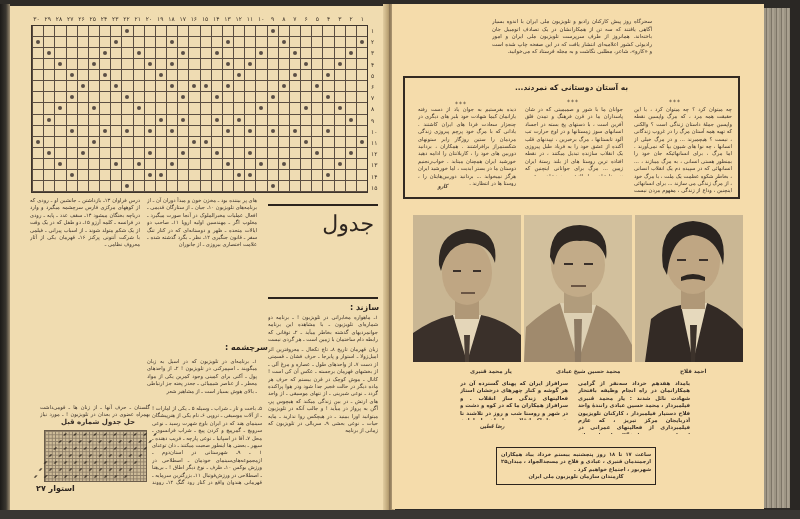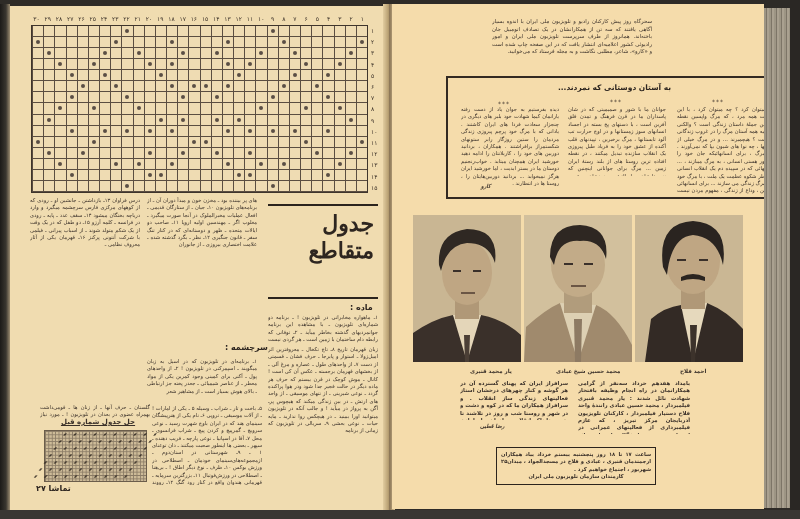--- a/index.html
+++ b/index.html
@@ -34,43 +34,43 @@
     display: grid; grid-template-columns: repeat(30, 1fr); grid-template-rows: repeat(15, 1fr);
     border: 1.3px solid #3f352c; background: #efdcb3; direction: rtl; }
   .cell { border-left: 1px solid #5b4e41; border-bottom: 1px solid #5b4e41; position: relative; }
   .cell.dot::after { content: ""; position: absolute; left: 50%; top: 50%; width: 4px; height: 4px;
     margin: -2px 0 0 -2px; border-radius: 50%; background: #5a4e45; }
 
   
   .title-block { position: absolute; left: 268px; top: 200px; width: 110px; height: 100px; }
   .title-rule { position: absolute; left: 0; width: 110px; height: 2px; background: #2b241d; }
   .title-text { position: absolute; right: 4px; top: 10px; width: 100px; text-align: right;
-    font-family: "DejaVu Serif", serif; font-weight: bold; color: #2e2620; font-size: 22px; line-height: 27px; direction: rtl; }
+    font-family: "DejaVu Serif", serif; font-weight: normal; color: #2e2620; font-size: 22px; line-height: 27px; direction: rtl; }
 
   .text-col { position: absolute; direction: rtl; text-align: justify; color: #3a3029;
     font-size: 5.2px; line-height: 7.4px; overflow: hidden; }
   .heading-small { position: absolute; direction: rtl; font-weight: bold; color: #2e2620; font-size: 8px; }
 
   .solution-label { position: absolute; left: 48px; top: 418px; width: 100px; text-align: center;
-    font-weight: bold; font-size: 7px; color: #3a3029; direction: rtl; text-decoration: underline; }
+    font-weight: bold; font-size: 7px; color: #3a3029; direction: rtl; }
   .mini-grid { position: absolute; left: 44px; top: 430px; width: 103px; height: 52px;
     background-color: #cdbb98;
     background-image:
       linear-gradient(#8b7c66 1px, transparent 1px),
       linear-gradient(90deg, #8b7c66 1px, transparent 1px);
     background-size: 3.4px 3.4px; border: 1px solid #6b5d4b; }
   .mini-dots { position: absolute; inset: 0;
     background-image: radial-gradient(circle, #2c241d 0.9px, transparent 1.2px);
     background-size: 10px 7px; transform: skewX(-35deg); opacity: .8; }
 
   .footer-left { position: absolute; left: 36px; top: 484px; font-size: 8px; font-weight: bold; color: #2e2620; }
 
   
   .intro { position: absolute; left: 492px; top: 18px; width: 160px; height: 48px; }
-  .frame { position: absolute; left: 403px; top: 76px; width: 337px; height: 123px; border: 2px solid #332a22; margin-left: 43px; }
+  .frame { position: absolute; left: 403px; top: 76px; width: 337px; height: 123px; border: 2px solid #332a22; }
   .frame-title { position: absolute; left: 0; right: 0; top: 5px; text-align: center; direction: rtl;
     font-size: 7.5px; color: #2e2620; font-weight: bold; }
   .stars { position: absolute; font-size: 6px; color: #3a3029; letter-spacing: 1px; }
   .sig { position: absolute; font-size: 5.5px; font-weight: bold; color: #3a3029; font-style: italic; }
 
   .photos { position: absolute; left: 413px; top: 215px; width: 330px; height: 150px; }
   .photo { position: absolute; top: 0; height: 147px; overflow: hidden;
     background: linear-gradient(#cbb896, #bca681); }
   .photo svg { width: 100%; height: 100%; display: block; }
   .caption { position: absolute; top: 368px; font-size: 5.5px; color: #3a3029; font-weight: bold; direction: rtl; }
@@ -586,45 +586,44 @@
         <span>۱۳</span>
         <span>۱۴</span>
         <span>۱۵</span>
       </div>
   </div>
 
   <div class="title-block">
     <div class="title-rule" style="top:4px"></div>
     <div class="title-text">
       <div>جدول</div>
-      <div>متقاطع</div>
     </div>
     <div class="title-rule" style="top:97px"></div>
   </div>
 
-  <div class="heading-small" style="left:350px; top:303px;">ماده :</div>
+  <div class="heading-small" style="left:350px; top:303px;">سازند :</div>
   <div class="text-col" style="left:268px; top:314px; width:110px; height:30px;">۱ـ ماهواره مخابراتی در تلویزیون ! ـ برنامه دو شماره‌ای تلویزیون ـ با مشاهده این برنامه جوانمردیهای گذشته بخاطر میآید ـ ۲ـ توفانی که رابطه دام ساختمان با زمین است ـ هر گردی نیست ـ اثری از زنان ژاک روسو ـ مرتبگی ـ ماهی کوچک دریائی که گوشت لذیذی دارد ـ زین ساز ـ ابزاری در آرایشگاه ـ از حیوانات درنده که از درخت هم بالا می‌رود ـ فیلمی با شرکت آنتونی پرکنز ـ قهرمان یکی از آثار معروف نظامی ـ</div>
 
   <div class="text-col" style="left:147px; top:197px; width:110px; height:158px;">های پر بیننده بود ـ مخزن خون و مبدأ دوران آن ـ از برنامه‌های تلویزیون ۱۰ـ جیان ـ از ستارگان قدیمی ـ افعال عملیات مخبرالملوک در آنجا صورت میگیرد ـ مغلوب اگر ـ مهندسین اولیه اروپا ۱۱ـ صاحب دو ایالات متحده ـ ظهر و دوستانه‌ای که در کنار تنگ سفر ـ قانون جنگیری ۱۲ـ نظر ـ بگرد گذشته شده ـ علامت اختصاری بیروزی ـ از جانوران</div>
   <div class="text-col" style="left:30px; top:197px; width:110px; height:210px;">درس فراوان ۱۳ـ بازداشتن ـ جانشین او ـ رودی که از کوههای مرکزی فارس سرچشمه میگیرد و وارد دریاچه بختگان میشود ۱۴ـ سقف عدد ـ پایه ـ رودی در فرانسه ـ کلمه آرزو ۱۵ـ دو طفل که در یک وقت از یک شکم متولد شوند ـ از اسباب پیرانی ـ فیلمی با شرکت آنتونی پرکنز ۱۶ـ قهرمان یکی از آثار معروف نظامی ـ</div>
 
   <div class="heading-small" style="left:225px; top:343px;">سرچشمه :</div>
   <div class="text-col" style="left:147px; top:358px; width:110px; height:50px;">۱ـ برنامه‌ای در تلویزیون که در اسیل به زبان میگویند ـ اسپمرکنی در تلویزیون ! ۲ـ از واحدهای پول ـ آکنی برای کمینی وجود کمرین یکی از مواد معطر ـ از عناصر شیمیائی ـ جعدر پخته جز ارتباطی ـ بالای هوش بسیار است ـ از مشاهیر شعر</div>
   <div class="text-col" style="left:268px; top:346px; width:110px; height:155px;">زبان قهرمان تاریخ ۸ـ تاج تکخال ـ معروفترین اثر امیل‌زولا ـ استوار و پابرجا ـ حرف فشان ـ قسمتی از دست ۷ـ از واحدهای طول ـ عصاره و مرغ آلی ـ از بخشهای قهرمان برجسته ـ عکس آن کی است ! کانال ـ موش کوچک در قرن بیستم که حرف هر ماده دیگر در حالت فجیر جدا شود ودر هوا پراکنده گردد ـ نوعی شیرینی ـ از نتهای موسیقی ـ از واحد های ارتش ـ در بین زندگی میکند که هیچوس پرـ آگن به پرواز در میآید ! و جالب آنکه در تلویزیون میتوانید اورا ببینید ـ در هیچکس روا ندارید ـ مایه حیات ـ نوعی بعشی ۹ـ سریالی در تلویزیون که زمانی از برنامه</div>
   <div class="text-col" style="left:152px; top:405px; width:110px; height:80px;">۵ـ باخت و تار ـ شراب ـ وسیله ۵ ـ یکی از امارات ! ـ از آلات موسیقی ـ تروپی ۶ـ نام یکی از هنرپیشگان سینمای هند که در ایران باوج شهرت رسید ـ نوعی سرویچ ـ گمرپیچ و کردن پیچ ـ شراب فرانسوی ـ محل ۷ـ آقا در اسپانیا ـ نوعی پارچه ـ فریب دهنده ـ سپهر ـ بعضی ها اینطور صحبت میکنند ـ دان توعنای ۱ ـ ۹ـ شهرستانی در استان‌دوم ـ ازمجموعه‌های‌سینمای خودمان ـ اصطلاحی در ورزش بوکس ۱۰ـ ظرف ـ نوع دیگر اطاق ! ـ بی‌هنا ـ اصطلاحی در ورزش‌فوتبال ۱۱ـ بزرگترین سرمایه ـ قهرمانی هندوان واقع در کنار رود گنگ ۱۲ـ رووند کوچک ! ـ از کتبات پرسی ـ</div>
   <div class="text-col" style="left:40px; top:404px; width:110px; height:14px;">گلستان ـ حرف آنها ـ از زنان ها ـ قومی‌داشت بهمراه عضوی در بعدان در تلویزیون ! ـ مورد نیاز عکاس</div>
 
   <div class="solution-label">حل جدول شماره قبل</div>
   <div class="mini-grid">
       <div class="mini-dots"></div>
     </div>
 
   <div class="footer-left">
     <span>۲۷</span>
-    <span>تماشا</span>
+    <span>استوار</span>
   </div>
 
   <div class="gutter"></div>
 
   <div class="page-right"></div>
 
   <div class="text-col intro" style="font-size:5.4px; line-height:7.6px;">سحرگاه روز پیش کارکنان رادیو و تلویزیون ملی ایران با اندوه بسیار آگاهی یافتند که سه تن از همکارانشان در یک تصادف اتومبیل جان باخته‌اند. همانروز از طرف سرپرست تلویزیون ملی ایران و امور رادیوئی کشور اعلامیه‌ای انتشار یافت که در این صفحه چاپ شده است و «کارو»، شاعر، مطلبی نگاشت و به مجله فرستاد که می‌خوانید.</div>
 
   <div class="frame">
     <div class="frame-title">به آستان دوستانی که نمردند...</div>

